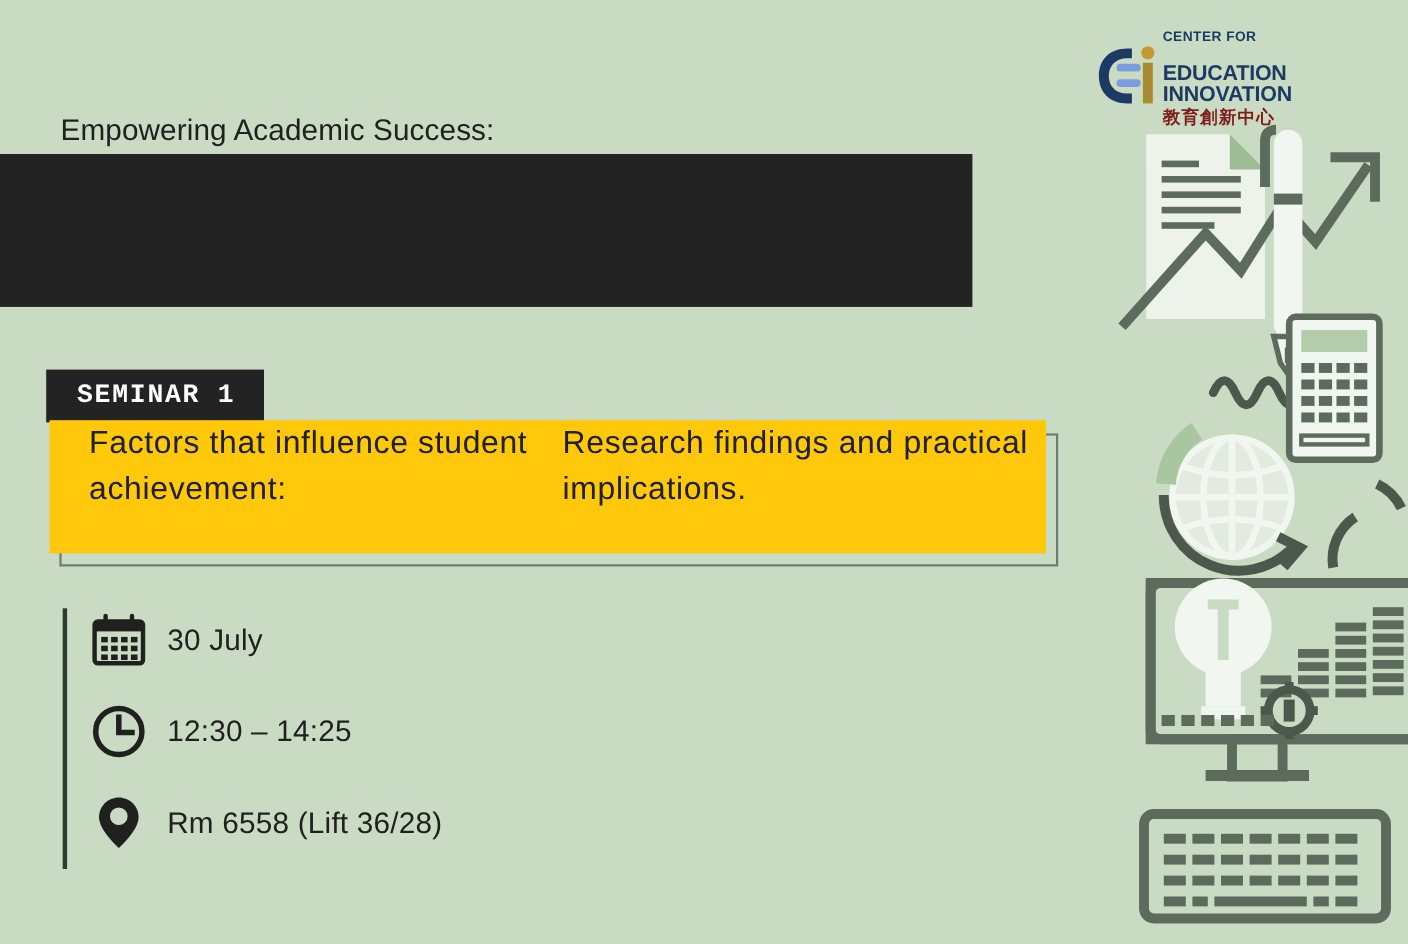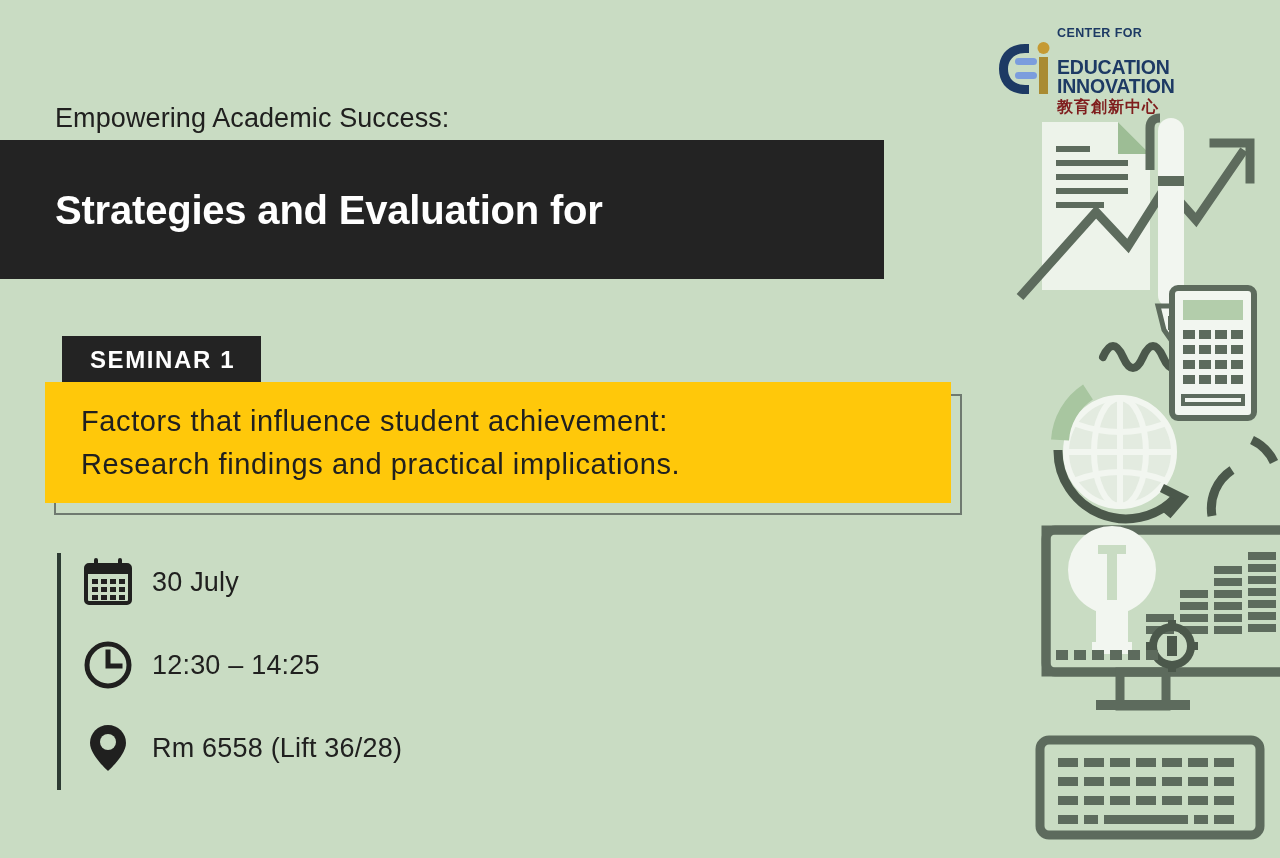--- a/index.html
+++ b/index.html
@@ -45,38 +45,38 @@
     display:flex; flex-direction:column; justify-content:center;
     padding-left:55px;
   }
   .title-line {
     color:#ffffff; font-size:40px; font-weight:bold;
     line-height:1.35; letter-spacing:-0.2px;
   }
 
   
   .badge {
-    position:absolute; left:62px; top:336px;
+    position:absolute; left:42px; top:336px;
     background:#232323; color:#ffffff;
     padding:10px 26px 11px 28px;
-    font-size:24px; font-weight:bold; letter-spacing:1.6px;
+    font-size:24px; font-weight:bold; letter-spacing:1.6px;font-family:Liberation Mono, monospace;
   }
 
   
   .topic-outline {
     position:absolute; left:54px; top:394px;
     width:908px; height:121px;
     border:2px solid #6f7a70;
     background:transparent;
   }
   .topic-box {
     position:absolute; left:45px; top:382px;
     width:906px; height:121px;
     background:#ffc80a;
-    display:flex; flex-direction:column; justify-content:center;
+    display:flex; flex-direction:row; justify-content:center;
     padding-left:36px;
   }
   .topic-line {
     font-size:29px; color:#20201f; line-height:1.45;
     letter-spacing:0.6px;
   }
 
   
   .detail-rule {
     position:absolute; left:57px; top:553px;
@@ -110,21 +110,20 @@
   <div class="logo-text">
     <div class="logo-line1">CENTER FOR</div>
     <div class="logo-line2">EDUCATION INNOVATION</div>
     <div class="logo-line3">教育創新中心</div>
   </div>
 </div>
 
 <div class="kicker">Empowering Academic Success:</div>
 
 <div class="title-band">
-  <div class="title-line">Strategies and Evaluation for</div>
 </div>
 
 <div class="badge">SEMINAR 1</div>
 
 <div class="topic-outline"></div>
 <div class="topic-box">
   <div class="topic-line">Factors that influence student achievement:</div>
   <div class="topic-line">Research findings and practical implications.</div>
 </div>
 

